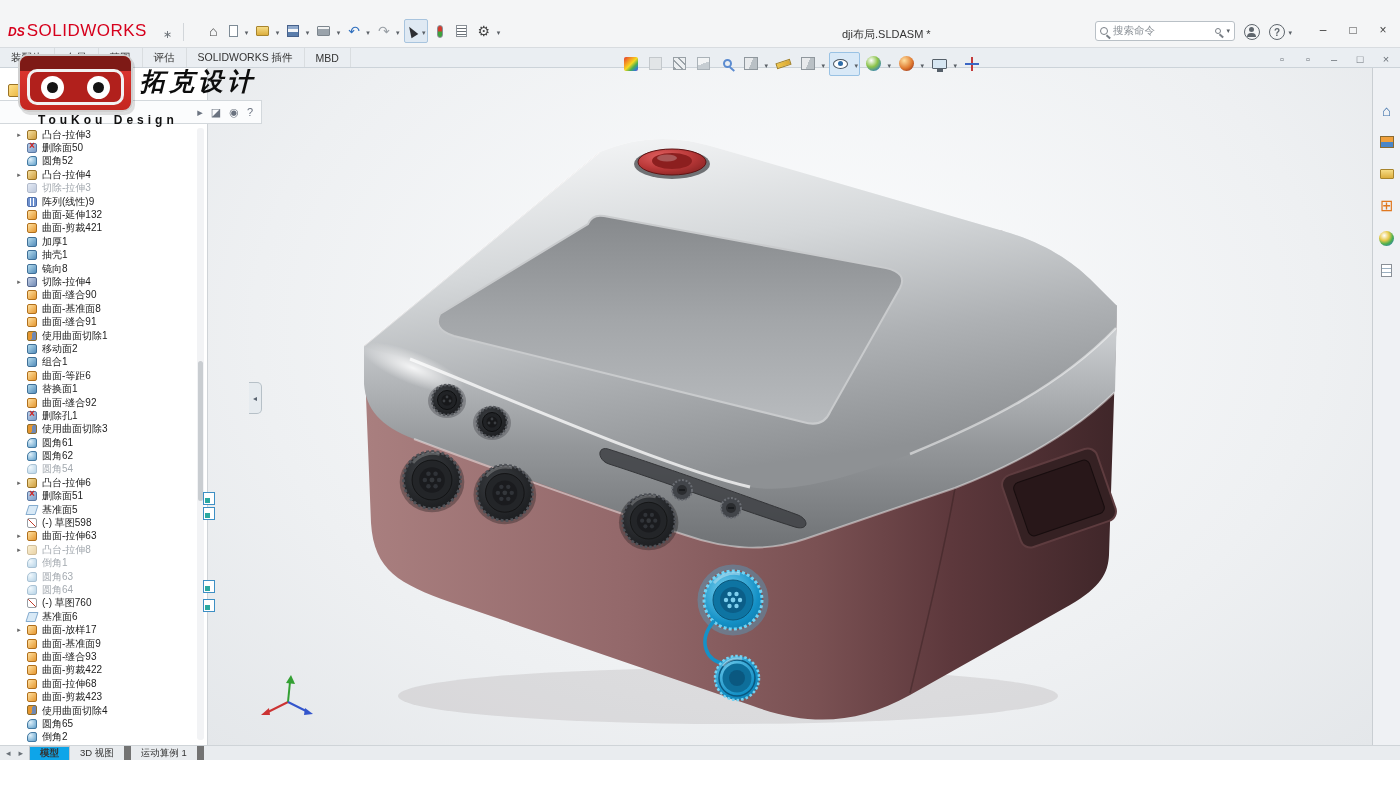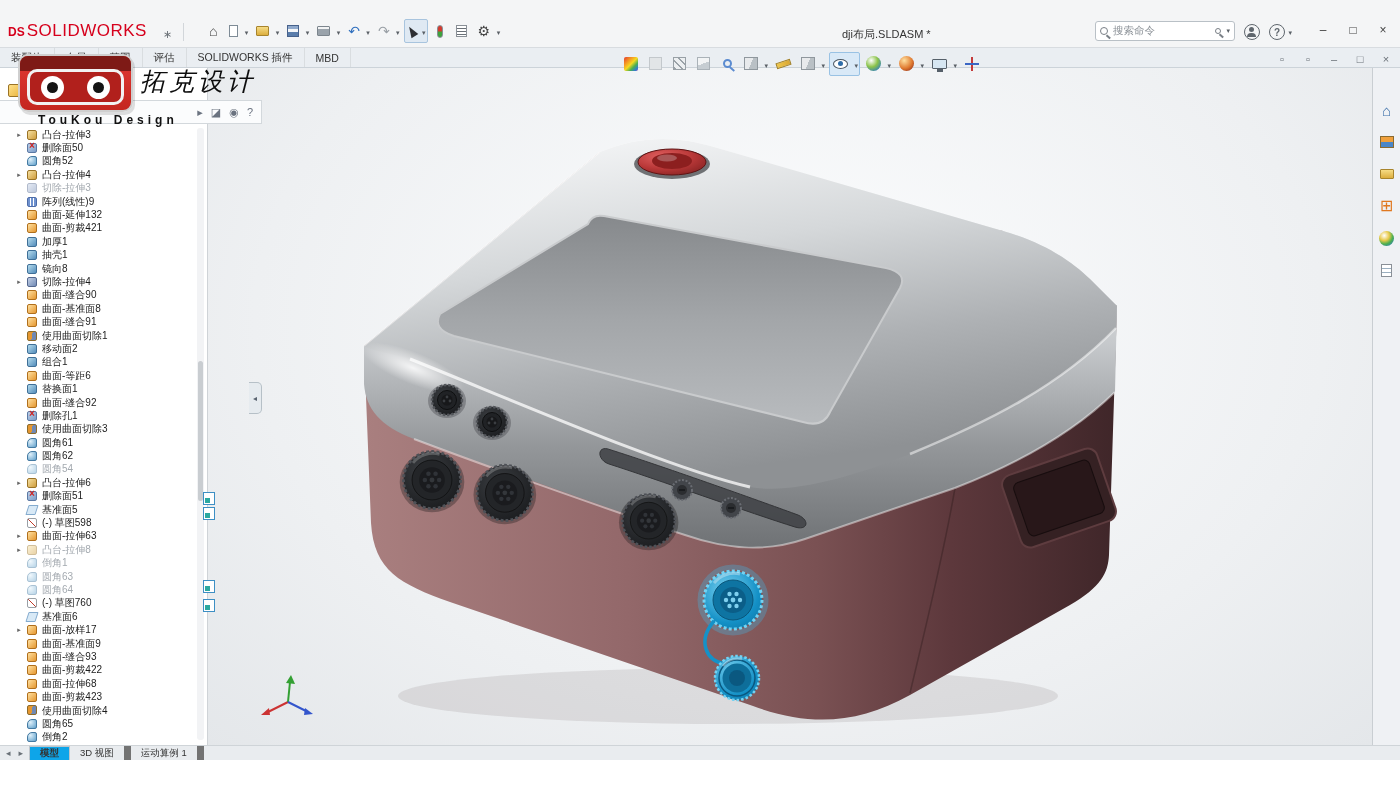--- a/index.html
+++ b/index.html
@@ -3,21 +3,21 @@
 <meta charset="utf-8">
 <style>
   *{margin:0;padding:0;box-sizing:border-box}
   html,body{width:1400px;height:788px;overflow:hidden}
   body{font-family:"Liberation Sans","DejaVu Sans",sans-serif;font-size:11px;color:#222;background:#fff;cursor:default}
   #app{position:relative;width:1400px;height:788px;overflow:hidden;background:#fff}
 
   
   #menubar{position:absolute;left:0;top:0;width:1400px;height:48px;background:#f4f5f6;border-bottom:1px solid #d8dce0;display:flex;align-items:flex-end;padding:0 0 4px 8px}
   .brand{display:flex;align-items:baseline;margin-right:14px;margin-bottom:2px;white-space:nowrap}
-  .brand-ds{color:#d6001c;font-weight:bold;font-size:12px;margin-right:2px}
+  .brand-ds{color:#d6001c;font-weight:bold;font-style:italic;font-size:12px;margin-right:2px}
   .brand-name{color:#d6001c;font-weight:normal;font-size:17px;letter-spacing:.5px}
   .menus{display:flex;align-items:center}
   .menu-item{padding:3px 7px;font-size:11px;color:#2a2a2a;border-radius:2px}
   .pin-icon{color:#6a7076;font-size:11px;padding:0 6px 2px 2px}
   .tb-group{display:flex;align-items:center;margin-left:14px;gap:2px}
   .tb-sep{width:1px;height:18px;background:#d2d6da;margin:0 5px 2px 5px}
   .tb-item{display:flex;align-items:center;justify-content:center;height:24px;min-width:20px;padding:0 3px;position:relative;border:1px solid transparent;border-radius:2px}
   .tb-item[data-caret="true"]{padding-right:11px}
   .tb-item[data-caret="true"]::after{content:"▾";position:absolute;right:1px;top:9px;font-size:7px;color:#5a6066}
   .tb-item[data-active="true"]{background:#dfe9f3;border-color:#a8c4de}
@@ -150,21 +150,21 @@
   .st-custom{position:absolute;left:1342px;top:5px}
   .st-sep{position:absolute;top:3px;width:1px;height:16px;background:#d0d4d8}
 
   
   #watermark{position:absolute;left:12px;top:50px;width:260px;height:80px;z-index:20}
   .robot{position:absolute;left:6px;top:4px;width:115px;height:58px;background:linear-gradient(180deg,#e23a34,#c4261f);border:2px solid #cfcfcf;border-radius:10px;box-shadow:2px 3px 0 rgba(0,0,0,.12)}
   .robot-band{position:absolute;left:0;top:0;right:0;height:15px;background:#7e1a16;border-radius:8px 8px 0 0}
   .robot-visor{position:absolute;left:7px;top:13px;right:7px;height:36px;background:#b1201c;border:3px solid #f2f2f2;border-radius:10px;display:flex;align-items:center;justify-content:space-around}
   .eye{width:23px;height:23px;border-radius:50%;background:#fff;position:relative}
   .pupil{position:absolute;left:6px;top:6px;width:11px;height:11px;border-radius:50%;background:#141414}
-  .wm-title{position:absolute;left:128px;top:15px;font-size:25px;font-weight:400;font-style:italic;letter-spacing:4px;color:#0d0d0d;white-space:nowrap}
+  .wm-title{position:absolute;left:128px;top:15px;font-size:25px;font-weight:700;font-style:italic;letter-spacing:4px;color:#0d0d0d;white-space:nowrap}
   .wm-sub{position:absolute;left:26px;top:63px;font-size:12px;font-weight:bold;letter-spacing:4px;color:#111;white-space:nowrap}
 </style>
 </head>
 <body>
 
 <div id="app" data-name="solidworks-window">
 
   <div id="menubar" data-name="menu-bar">
     <div class="brand" data-name="solidworks-logo">
       <span class="brand-ds" data-name="ds-logo-icon">DS</span>

